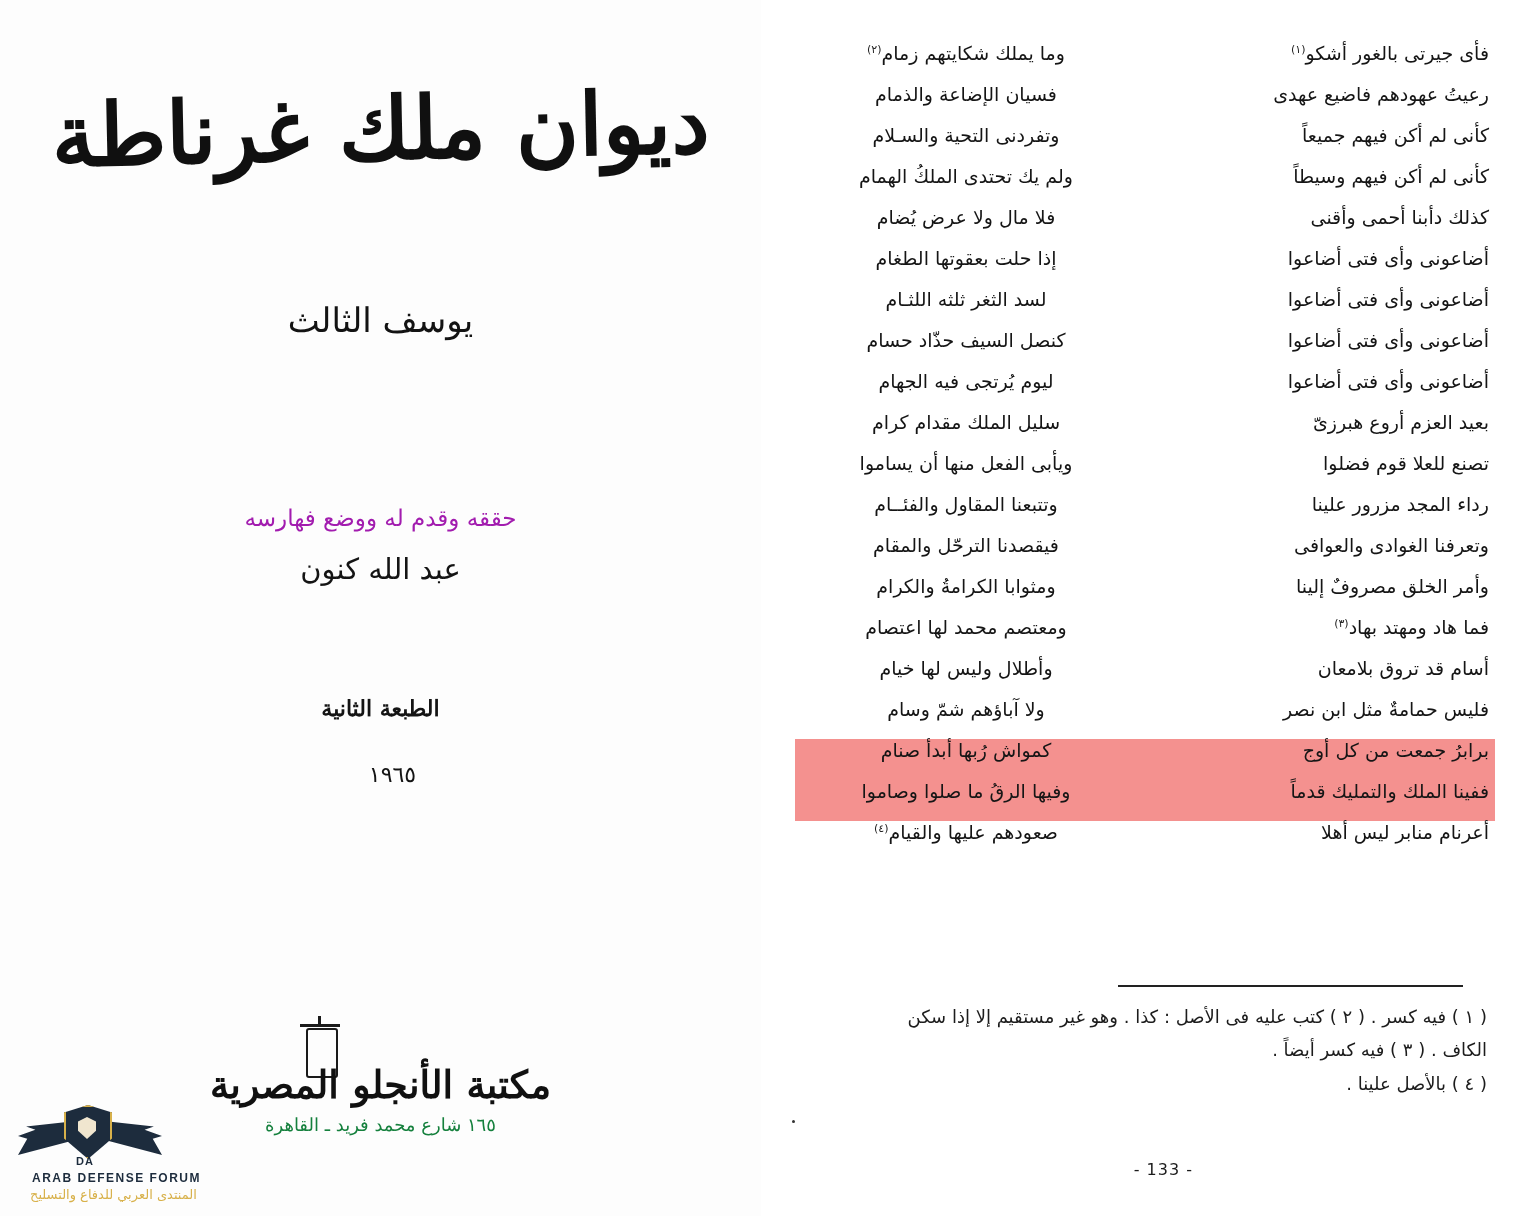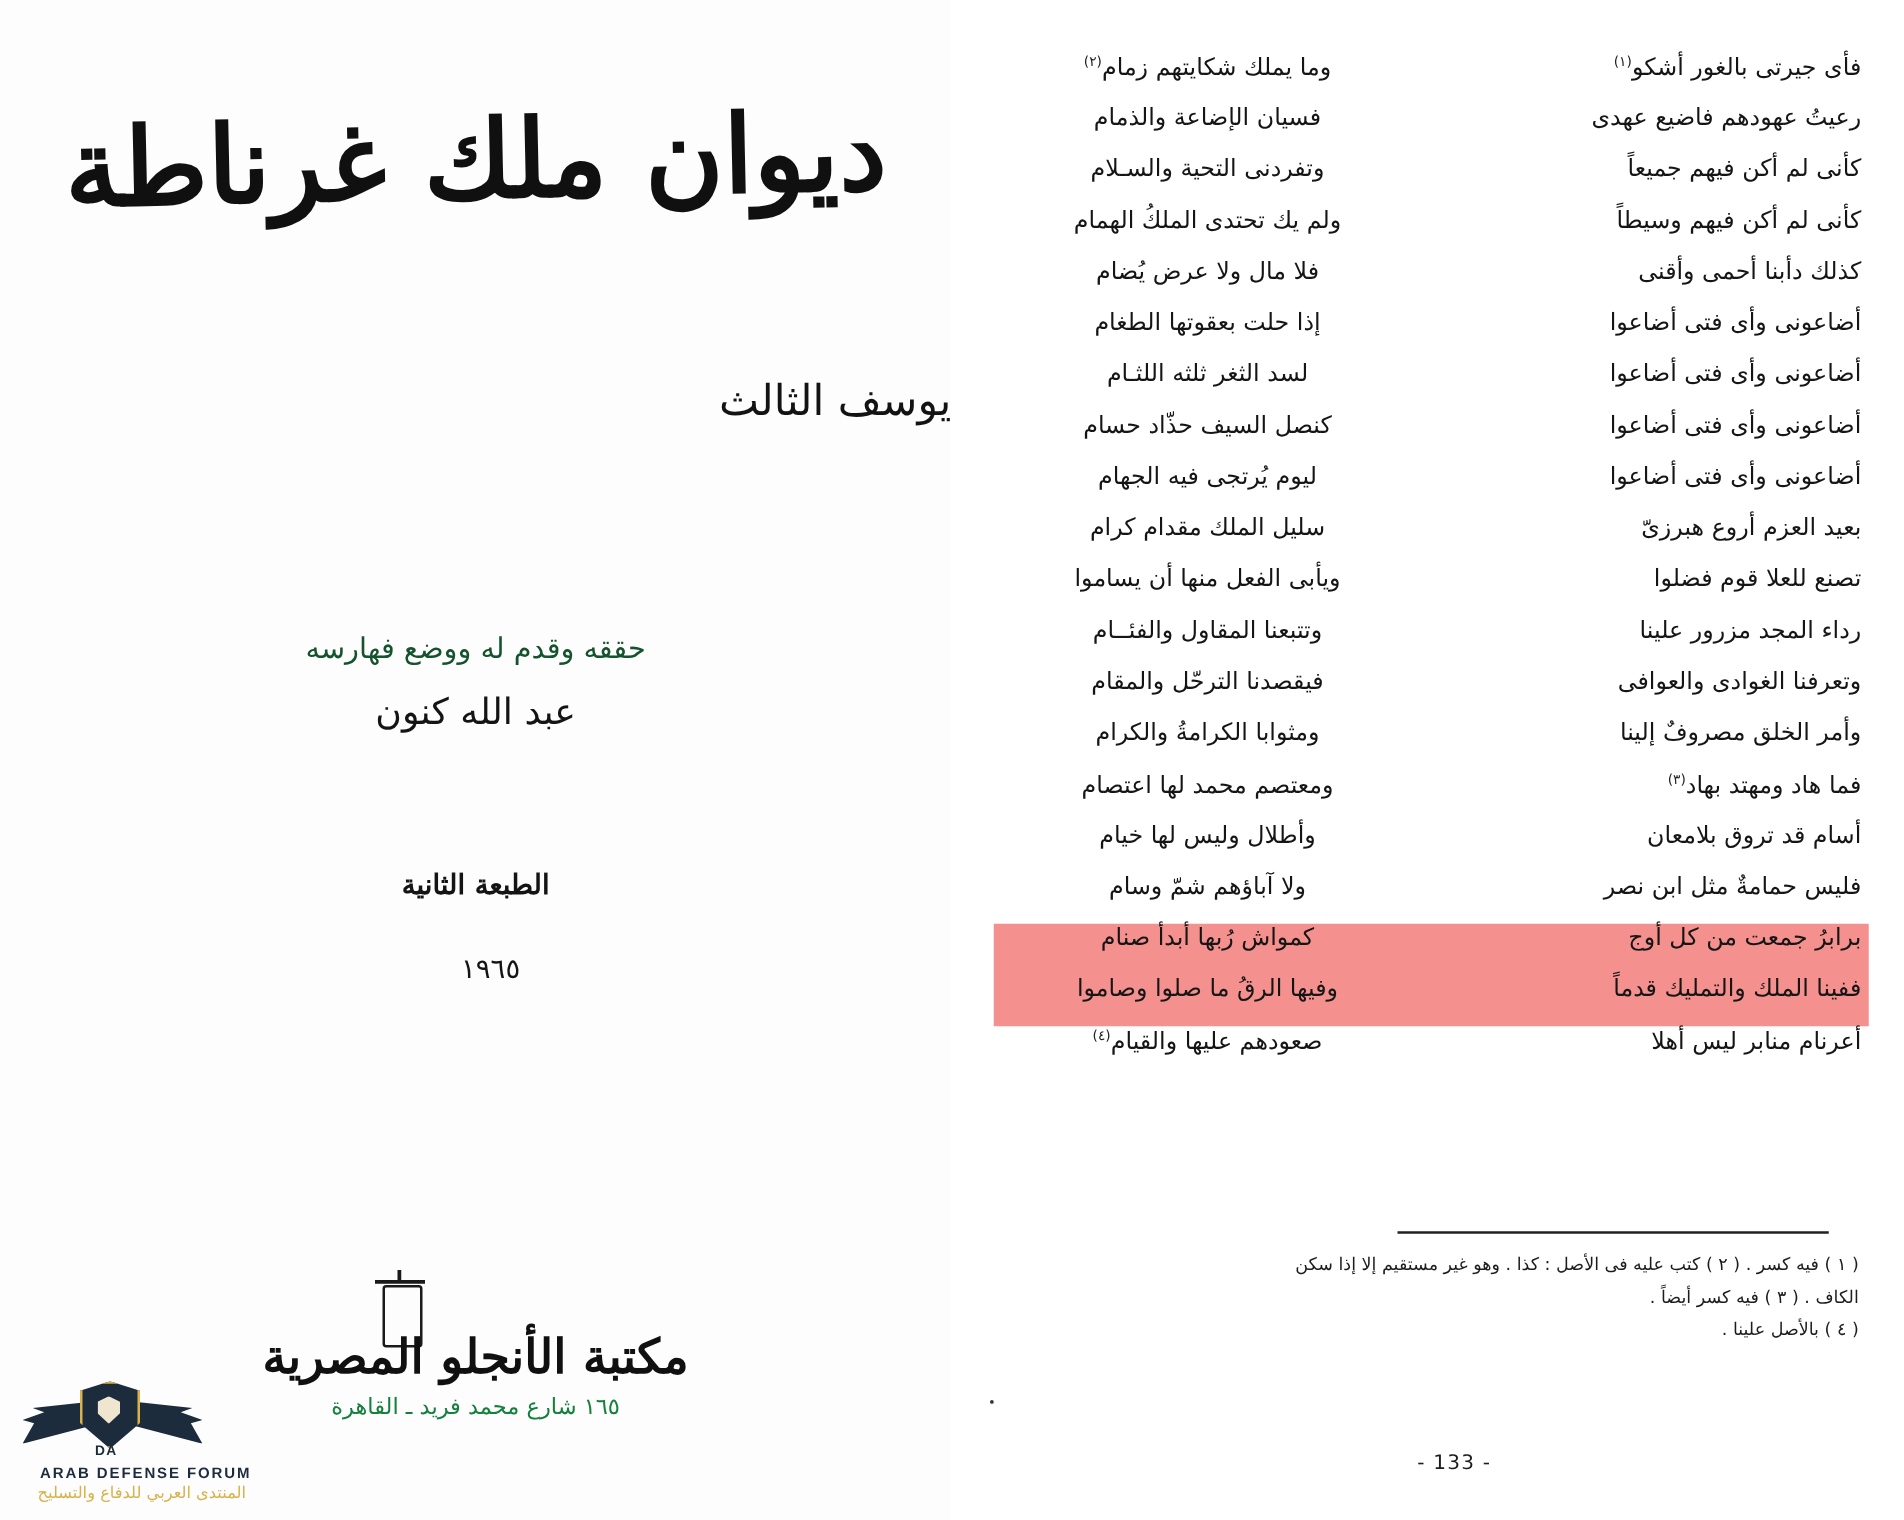--- a/index.html
+++ b/index.html
@@ -84,21 +84,21 @@
     background: #222;
   }
 
   .footnotes {
     position: absolute;
     top: 1000px;
     right: 36px;
     width: 690px;
     direction: rtl;
     text-align: right;
-    font-size: 14px;
+    font-size: 18px;
     line-height: 1.85;
     color: #1c1c1c;
   }
   .footnotes div {
     white-space: nowrap;
   }
   .fn-2 { padding-right: 0px; }
   .fn-3 { padding-right: 0px; }
 
   .page-number {
@@ -142,35 +142,36 @@
     color: #101010;
     letter-spacing: -2px;
     transform: rotate(-1.2deg);
   }
 
   .author {
     position: absolute;
     top: 300px;
     left: 0;
     width: 761px;
+    text-align: center;
     font-size: 34px;
     font-family: "DejaVu Serif", serif;
     color: #131313;
     letter-spacing: 1px;
   }
 
   .editor-line-1 {
     position: absolute;
     top: 505px;
     left: 0;
     width: 761px;
     text-align: center;
     font-size: 23px;
     font-family: "DejaVu Serif", serif;
-    color: #14532d;
+    color: #a21caf;
     letter-spacing: 1px;
   }
   .editor-line-2 {
     position: absolute;
     top: 552px;
     left: 0;
     width: 761px;
     text-align: center;
     font-size: 29px;
     font-family: "DejaVu Serif", serif;

